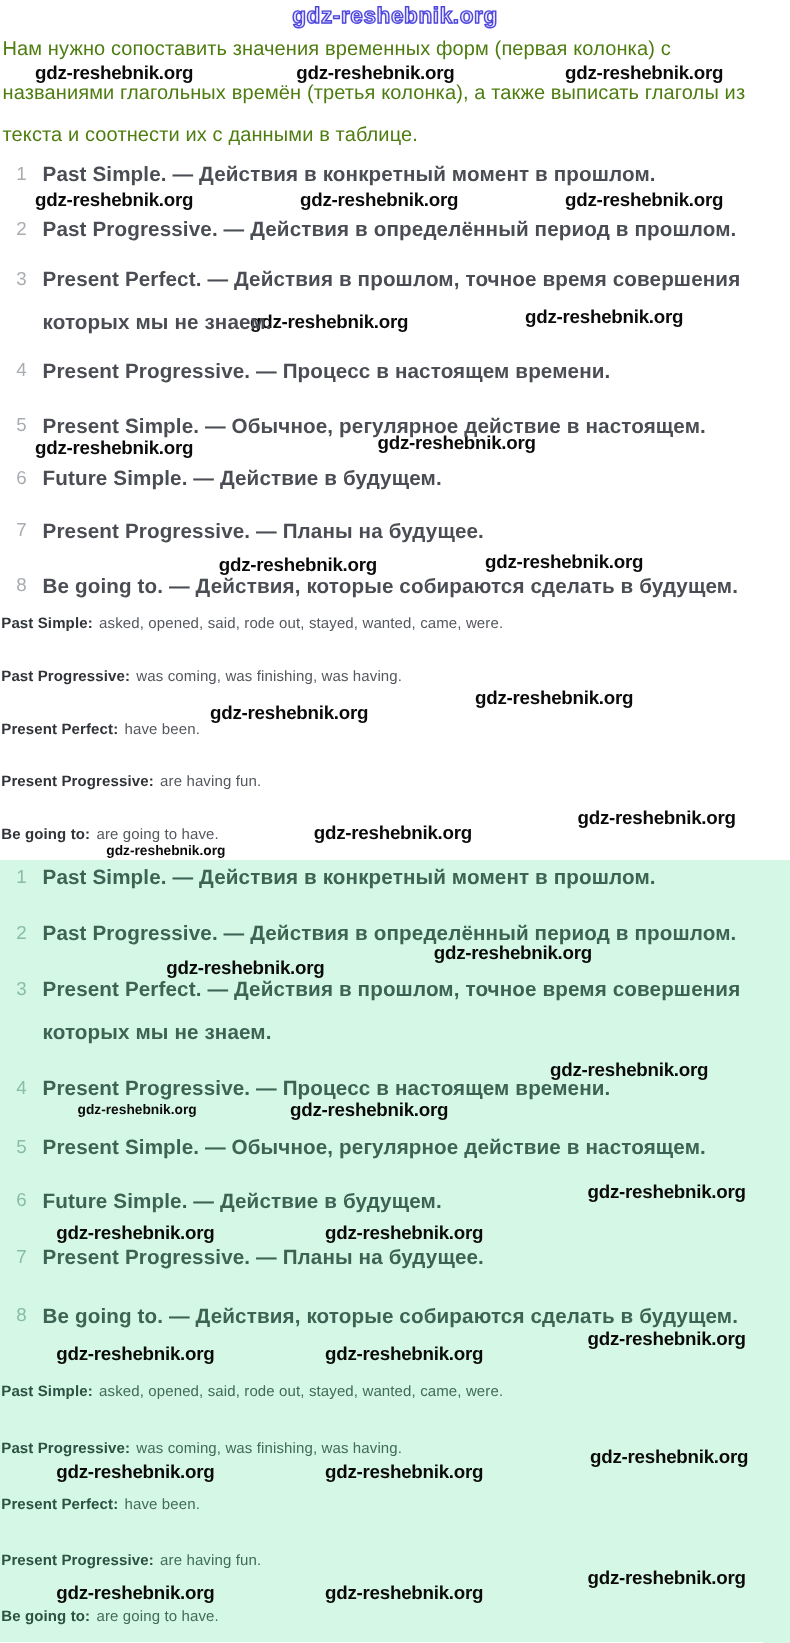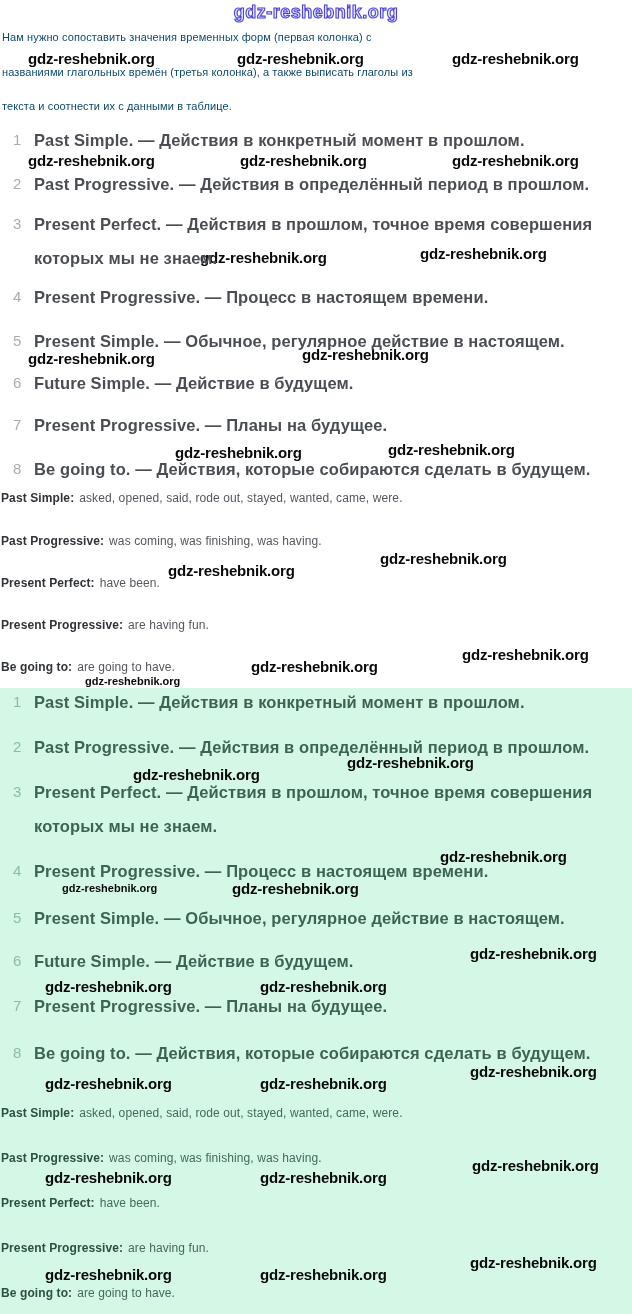--- a/index.html
+++ b/index.html
@@ -12,21 +12,21 @@
     background:#d5f7e6;
   }
   .site-title{
     position:absolute;left:0;right:0;top:2px;text-align:center;
     font-size:18px;font-weight:bold;letter-spacing:.5px;
     color:#e9e7fb;-webkit-text-stroke:1.1px #4e46dd;
     text-shadow:0 0 1px #6a63e4;
     white-space:nowrap;
   }
   .line{
-    position:absolute;left:2px;font-size:11px;color:#0c4a6e;
+    position:absolute;left:2px;font-size:16px;color:#4d7c0f;
     letter-spacing:.1px;white-space:nowrap;
   }
   .wm{
     position:absolute;font-size:15px;font-weight:600;color:#0a0a0a;
     letter-spacing:-.2px;white-space:nowrap;line-height:1;
   }
   .wm-sm{font-size:11px;letter-spacing:0;}
   .li{
     position:absolute;left:13px;display:flex;
     font-size:16.5px;line-height:34px;letter-spacing:.1px;color:#4a4e54;

